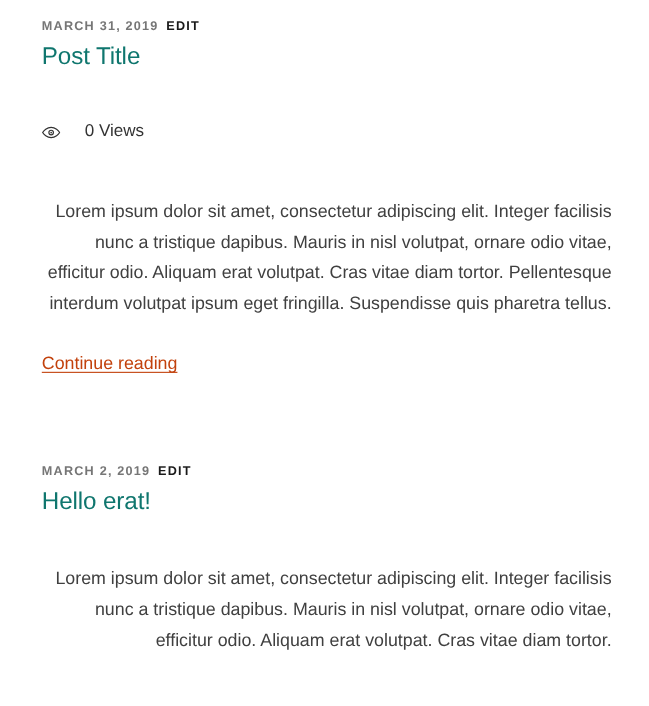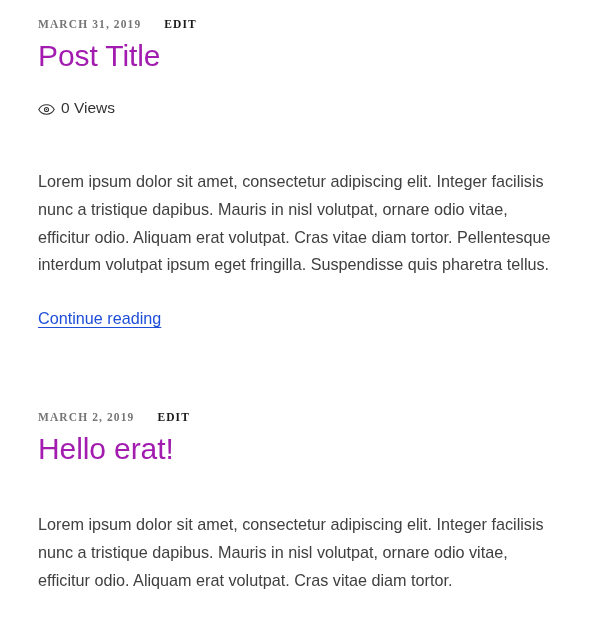--- a/index.html
+++ b/index.html
@@ -29,49 +29,48 @@
   .entry-meta {
     font-size: 11.5px;
     font-weight: 700;
     letter-spacing: 1.1px;
     line-height: 1.2;
     color: #767676;
     text-transform: uppercase;
     margin: 0 0 6px 0;
     display: flex;
     align-items: baseline;
-    gap: 23px;
+    gap: 7px;
     white-space: nowrap;
-    font-family: Liberation Serif, serif;
   }
   .posted-on {
     color: #767676;
   }
   .edit-link {
     color: #1a1a1a;
     text-decoration: none;
     font-weight: 700;
     letter-spacing: 1.1px;
   }
 
   .entry-title {
-    font-size: 30px;
+    font-size: 22px;
     font-weight: 300;
     line-height: 1.18;
-    color: #a21caf;
+    color: #0f766e;
     margin: 0 0 0 0;
     letter-spacing: -0.1px;
     font-family: "Liberation Sans", sans-serif;
   }
 
   .views-row {
     display: flex;
     align-items: center;
-    gap: 6px;
-    margin-top: 24px;
+    gap: 22px;
+    margin-top: 45px;
     font-size: 15.5px;
     color: #333333;
     line-height: 1.4;
   }
   .eye-icon {
     display: inline-block;
     width: 17px;
     height: 17px;
     flex: 0 0 17px;
     position: relative;
@@ -82,28 +81,29 @@
 
   .entry-content {
     margin-top: 49px;
   }
   .entry-content p {
     margin: 0;
     font-size: 16.2px;
     line-height: 1.72;
     color: #404040;
     max-width: 520px;
+    text-align: right;
   }
   .more-link-wrap {
     margin-top: 26px;
   }
   .more-link {
     font-size: 16.2px;
     line-height: 1.72;
-    color: #1d4ed8;
+    color: #c2410c;
     text-decoration: underline;
     text-underline-offset: 3px;
     margin-top: 48px;
   }
 
   .post-gap { height: 78px; }
   .post2-content { margin-top: 45px; }
 </style>
 </head>
 <body>

